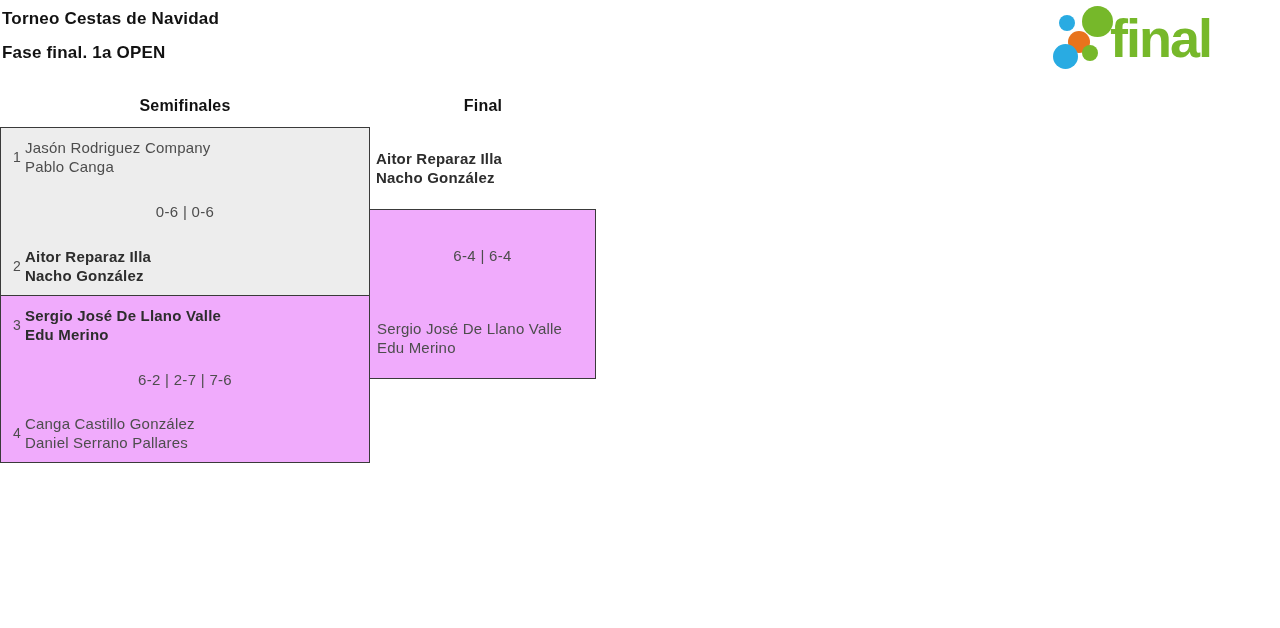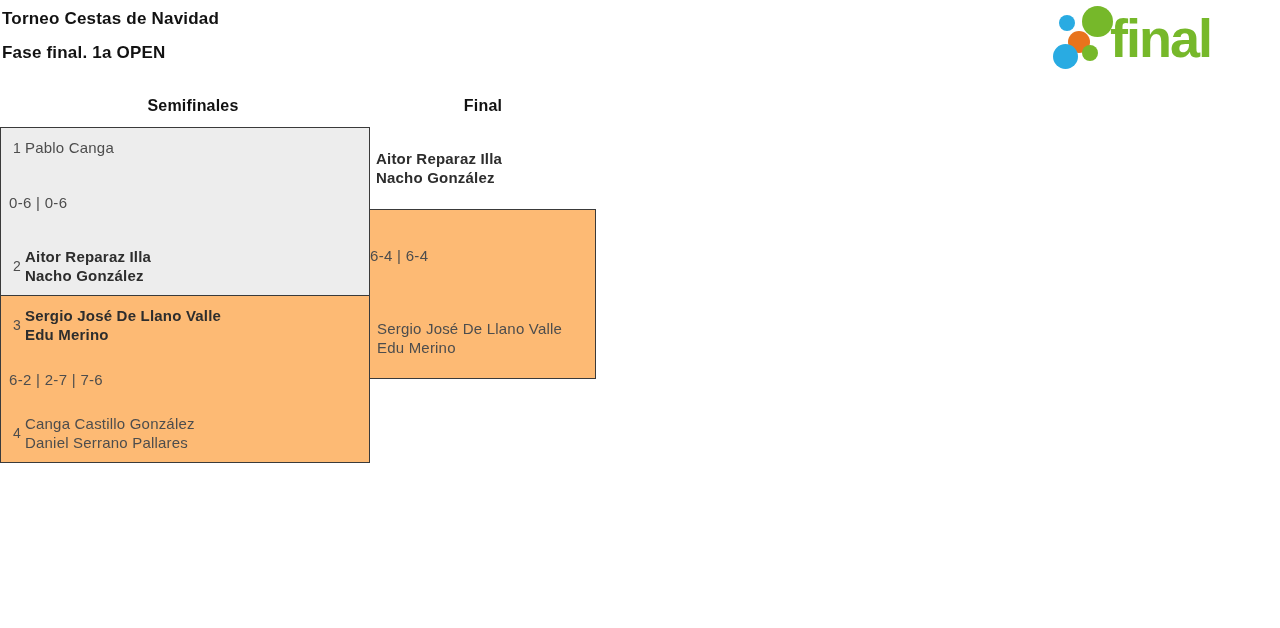--- a/index.html
+++ b/index.html
@@ -18,41 +18,41 @@
   .dot-orange   { left:20px; top:31px; width:22px; height:22px; background:#e8731c; }
   .dot-blue-lg  { left:5px;  top:44px; width:25px; height:25px; background:#29abe2; }
   .dot-green-sm { left:34px; top:45px; width:16px; height:16px; background:#76b82a; }
   .wordmark { position:absolute; left:62px; top:4px; width:166px; height:68px;
               display:flex; align-items:center; color:#76b82a; font-size:54px;
               font-weight:700; letter-spacing:-2px; }
 
   
   .col-header { position:absolute; top:97px; font-size:16px; font-weight:700;
                 color:#111; text-align:center; letter-spacing:0.2px; }
-  .col-header.sem { left:8px;  width:370px; }
+  .col-header.sem { left:0;  width:370px; }
   .col-header.fin { left:370px; width:226px; }
 
   
-  .match { position:absolute; border:1px solid #3a3a3a; background:#fdba74; }
+  .match { position:absolute; border:1px solid #3a3a3a; background:#f0abfc; }
   .match.sf1 { left:0; top:127px; width:370px; height:169px; background:#ededed;
                display:flex; flex-direction:column; justify-content:space-between;
                padding:10px 8px; }
   .match.sf2 { left:0; top:295px; width:370px; height:168px;
                display:flex; flex-direction:column; justify-content:space-between;
                padding:10px 8px; }
   .match.fin { left:369px; top:209px; width:227px; height:170px; }
 
   .team { display:flex; align-items:center; }
   .seed { width:16px; flex:none; font-size:14px; color:#4d4d4d; text-align:center; }
   .names { display:flex; flex-direction:column; }
   .nm { font-size:15px; line-height:19px; color:#4d4d4d; letter-spacing:0.2px;
         white-space:nowrap; }
   .winner .nm { font-weight:700; color:#2d2d2d; }
 
-  .score { text-align:left; font-size:15px; color:#4d4d4d; letter-spacing:0.3px; }
+  .score { text-align:center; font-size:15px; color:#4d4d4d; letter-spacing:0.3px; }
 
   
   .final-winner { position:absolute; left:376px; top:149px; }
   .fin .score { position:absolute; left:0; right:0; top:37px; }
   .fin .names { position:absolute; left:7px; top:109px; }
 </style>
 </head>
 <body>
 
 <div class="title-block">
@@ -69,20 +69,21 @@
   <span class="wordmark">final</span>
 </div>
 
 <div class="col-header sem">Semifinales</div>
 <div class="col-header fin">Final</div>
 
 <div class="match sf1">
   <div class="team">
     <span class="seed">1</span>
     <span class="names">
+      <span class="nm">Jasón Rodriguez Company</span>
       <span class="nm">Pablo Canga</span>
     </span>
   </div>
   <div class="score">0-6 | 0-6</div>
   <div class="team">
     <span class="seed">2</span>
     <span class="names winner">
       <span class="nm">Aitor Reparaz Illa</span>
       <span class="nm">Nacho González</span>
     </span>

